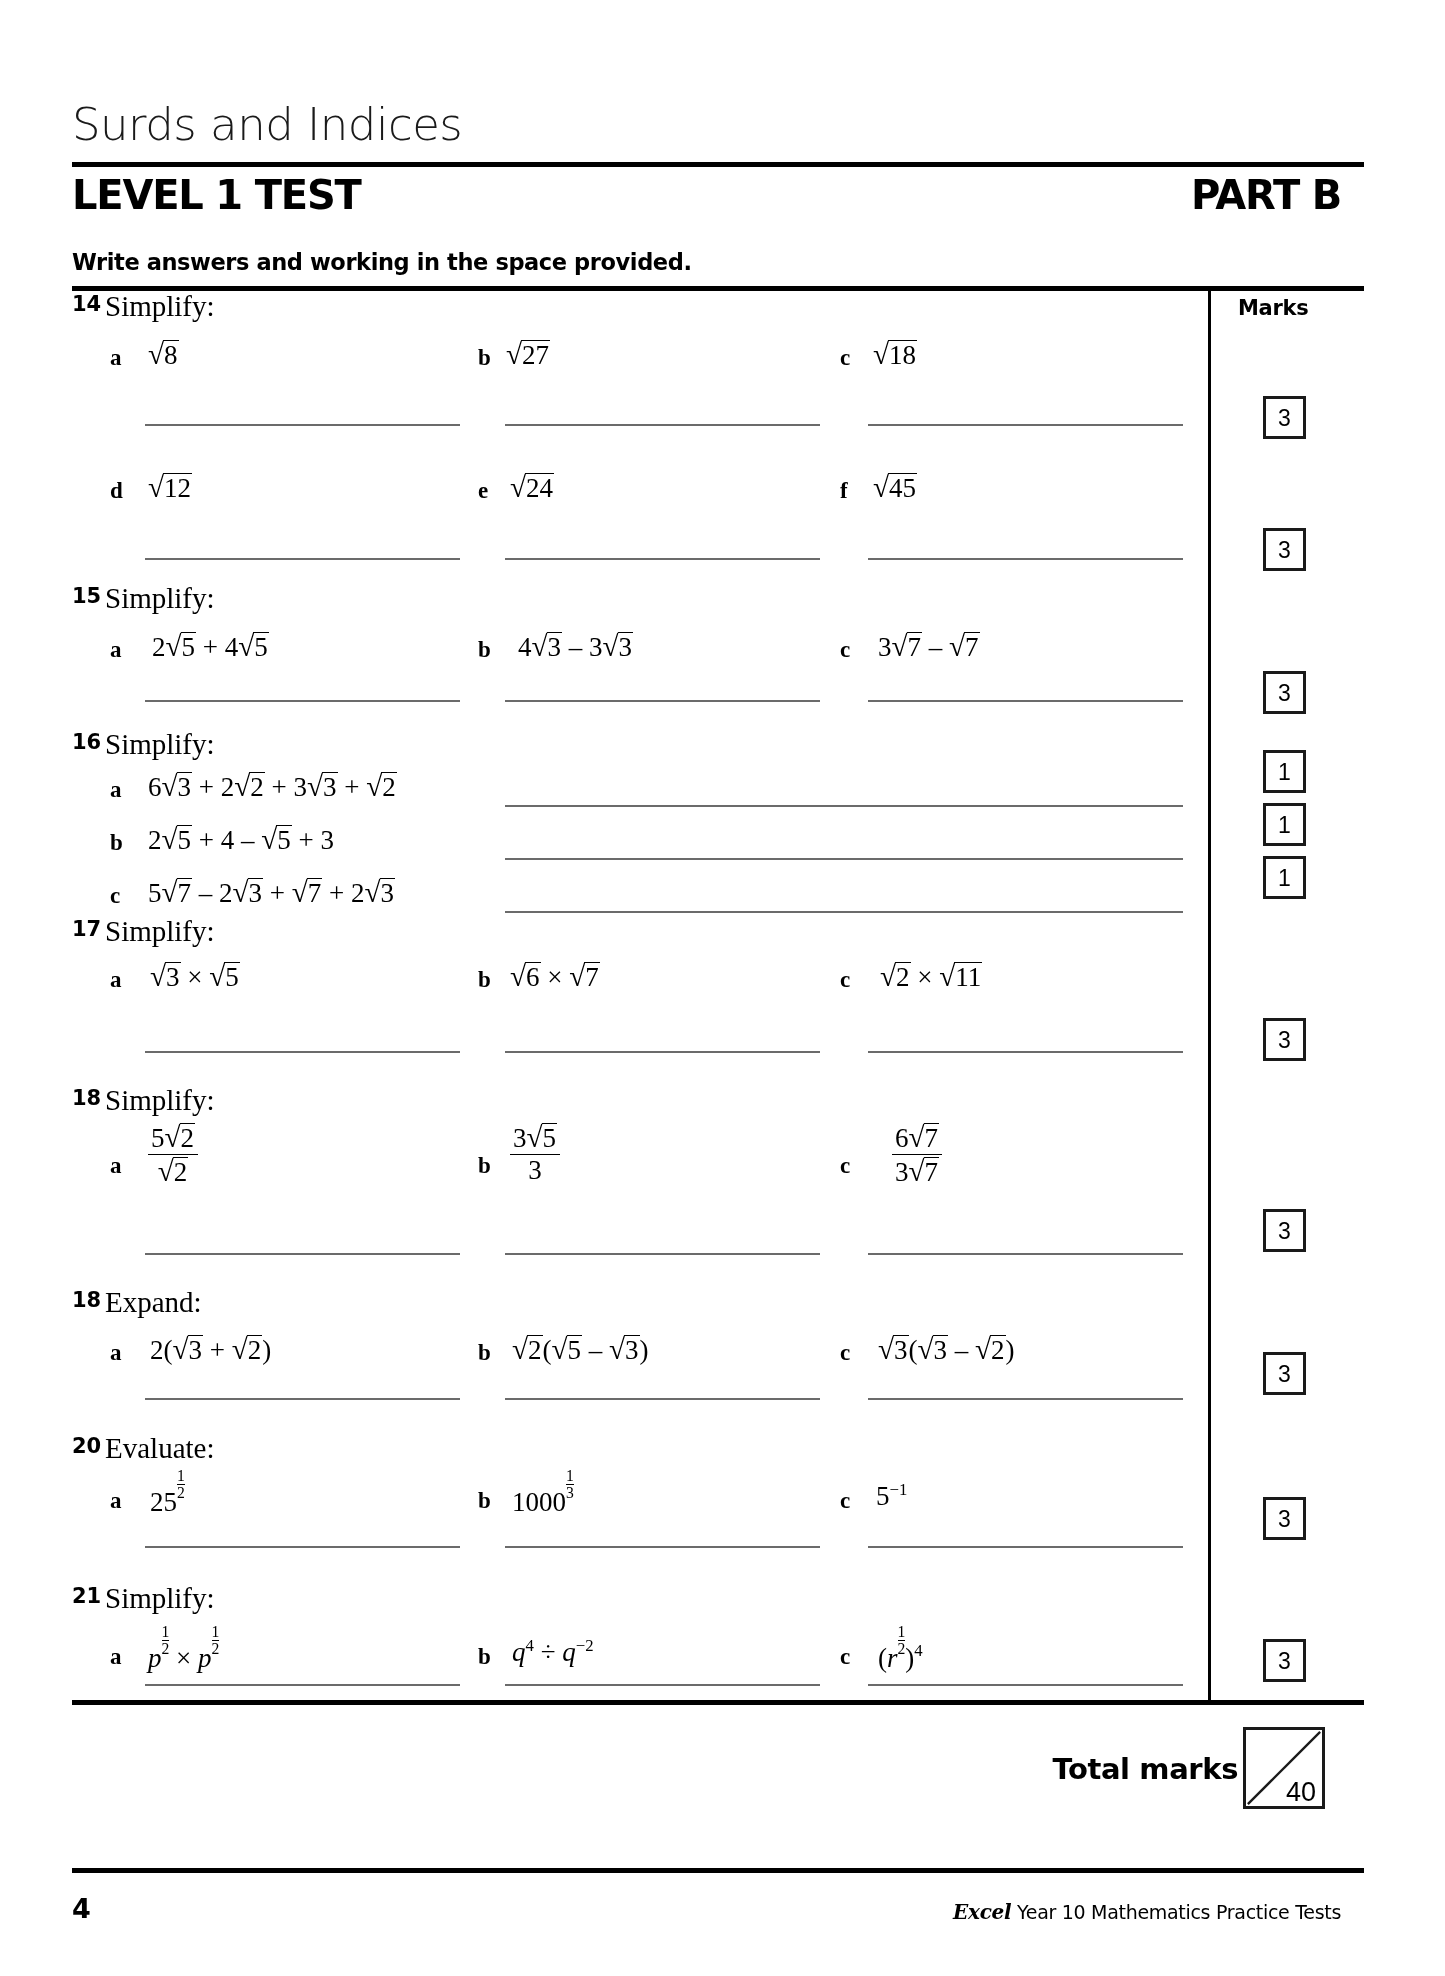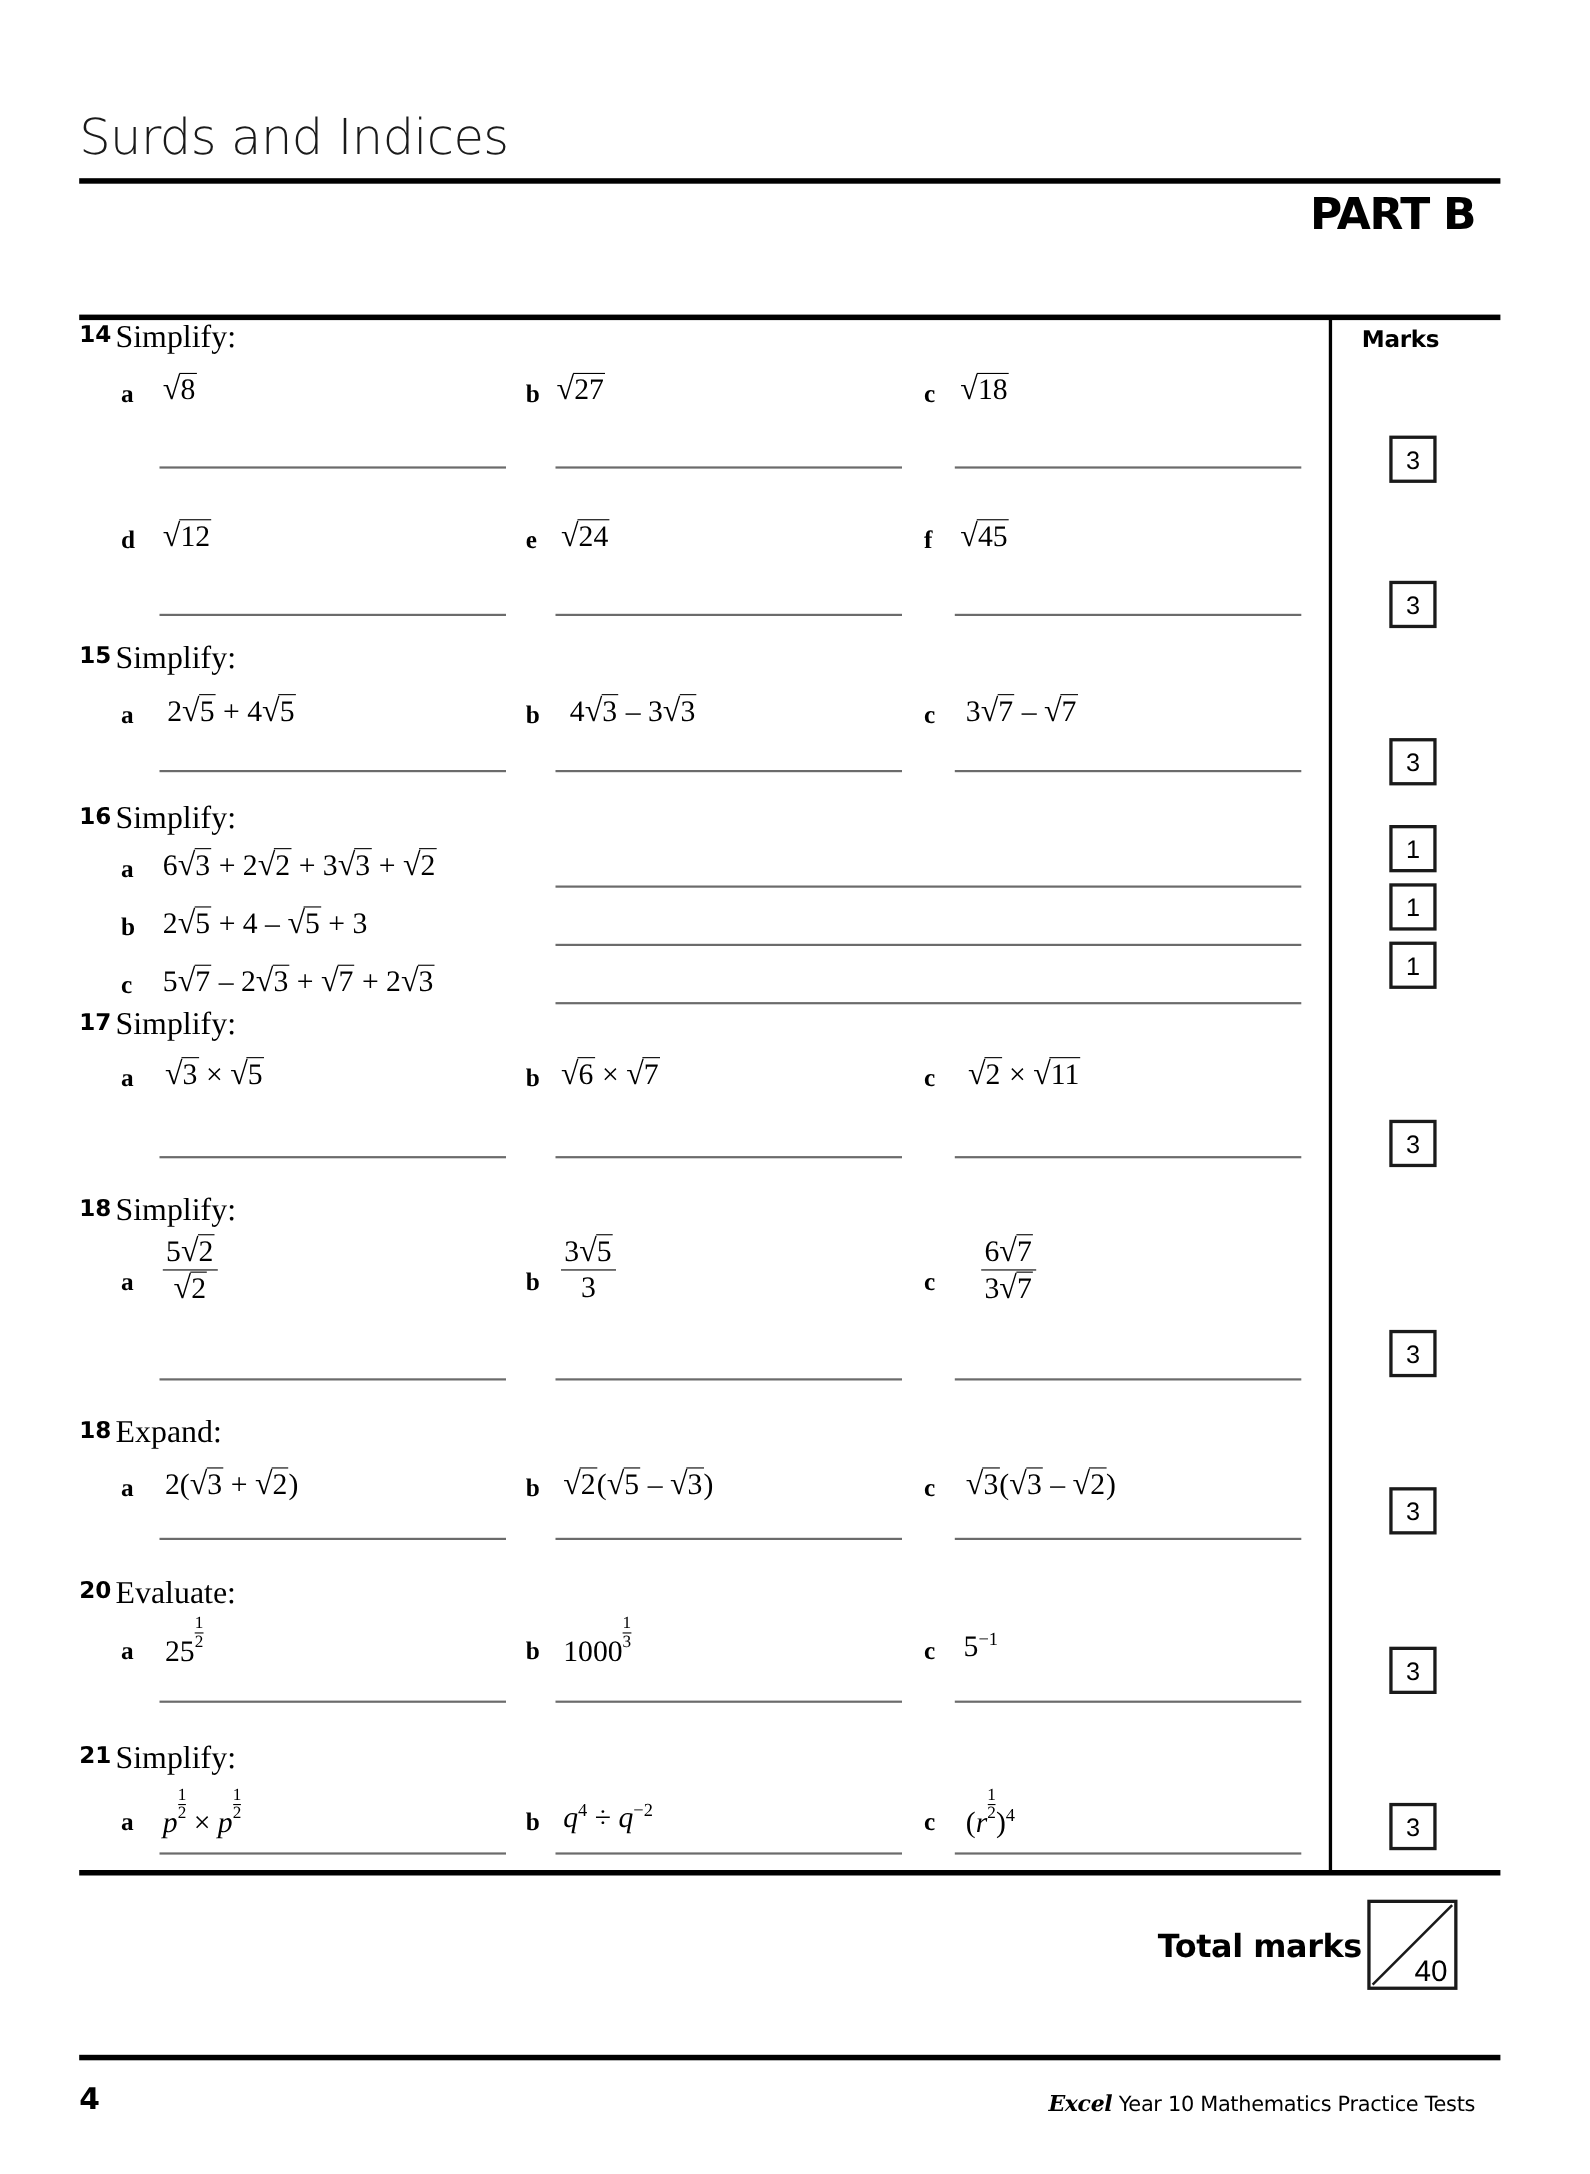--- a/index.html
+++ b/index.html
@@ -244,21 +244,23 @@
   }
   .it { font-style: italic; }
 </style>
 </head>
 <body>
 
 <div class="page">
 
   <div class="hdr-title">Surds and Indices</div>
   <div class="rule-thick hdr-rule1"></div>
+  <div class="hdr-level">LEVEL 1 TEST</div>
   <div class="hdr-part">PART B</div>
+  <div class="hdr-instr">Write answers and working in the space provided.</div>
   <div class="rule-thick hdr-rule2"></div>
 
   <div class="marks-divider"></div>
   <div class="marks-label">Marks</div>
 
   <div class="mark-box" style="top:396px;">3</div>
   <div class="mark-box" style="top:528px;">3</div>
   <div class="mark-box" style="top:671px;">3</div>
   <div class="mark-box" style="top:750px;">1</div>
   <div class="mark-box" style="top:803px;">1</div>

